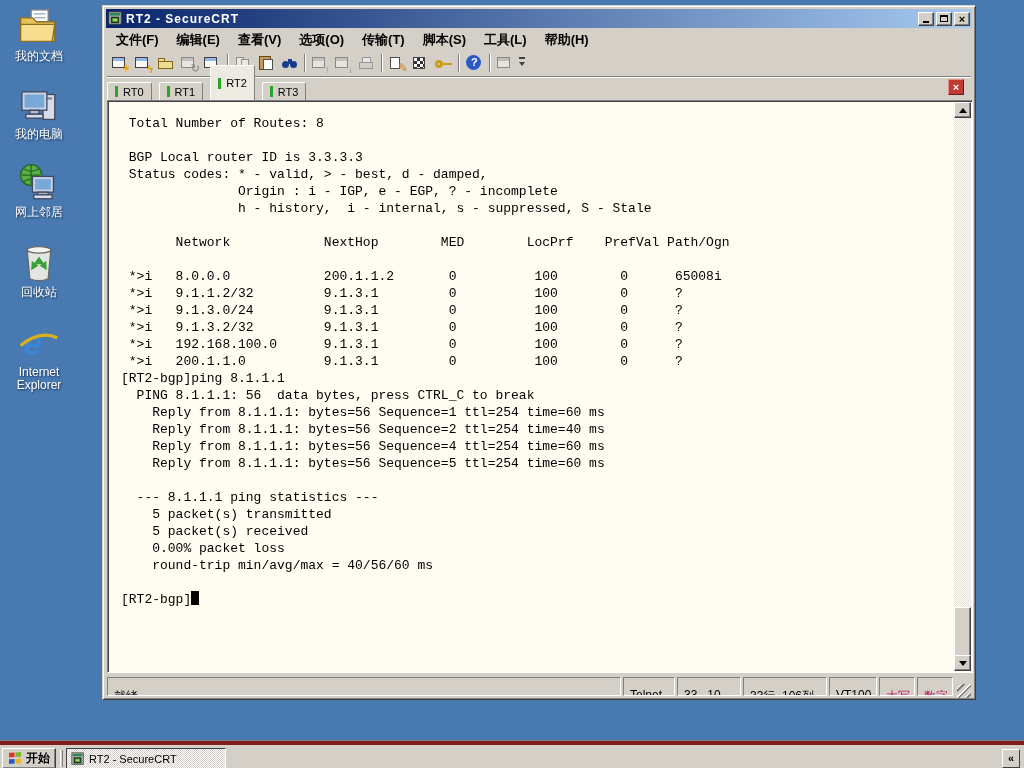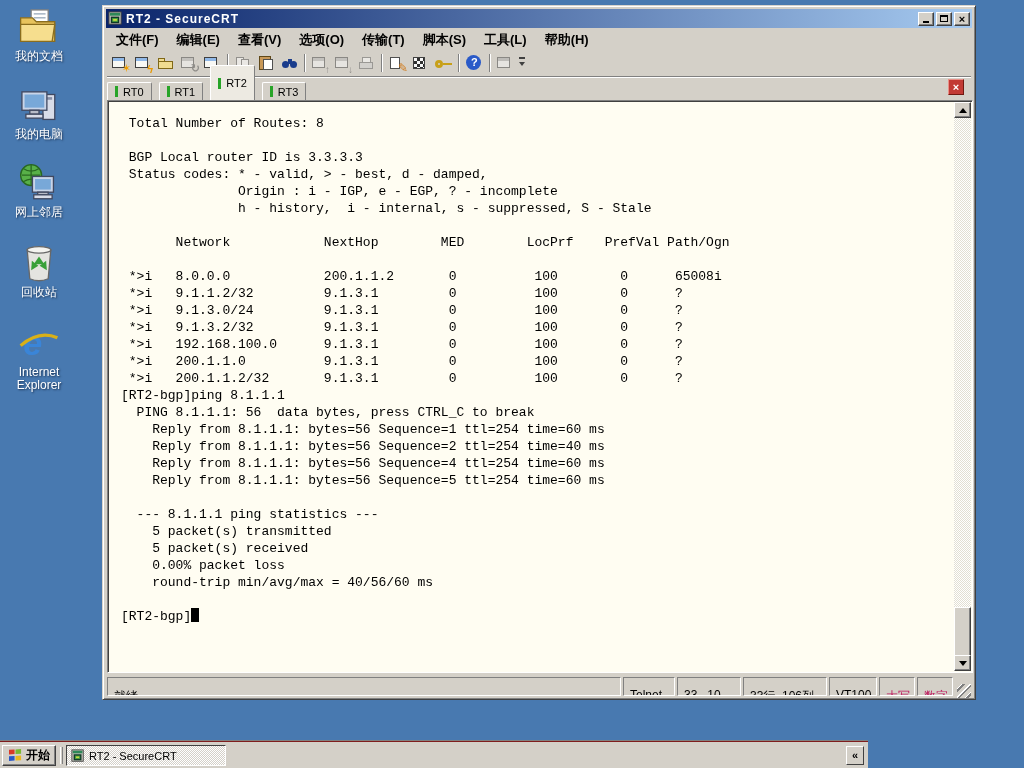--- a/index.html
+++ b/index.html
@@ -119,22 +119,22 @@
   .statusbar { position:absolute; left:4px; right:4px; top:669px; height:23px;
                display:flex; align-items:center; gap:2px; font-size:12px; }
   .sp { border:1px solid; border-color:#808080 #fff #fff #808080; height:19px;
         padding:10px 6px 0; white-space:pre; overflow:hidden; }
   .sp-ready { flex:1; }
   .sp-gray { color:#be185d; }
   .grip { width:14px; height:14px; margin-left:2px; align-self:flex-end;
           background:repeating-linear-gradient(135deg,transparent 0 3px,#fff 3px 4px,#808080 4px 6px); }
 
   
-  .taskbar { position:absolute; left:0; bottom:0; width:868px; height:27px; background:#D4D0C8;
-             border-top:1px solid #7f1d1d; box-shadow:0 -1px 0 #808080; }
+  .taskbar { position:absolute; left:0; bottom:0; width:1024px; height:27px; background:#D4D0C8;
+             border-top:4px solid #7f1d1d; box-shadow:0 -1px 0 #808080; }
   .start-btn { position:absolute; left:2px; top:3px; width:54px; height:21px;
                background:#D4D0C8; border:1px solid; border-color:#fff #404040 #404040 #fff;
                box-shadow:inset -1px -1px 0 #808080;
                display:flex; align-items:center; justify-content:center; gap:3px;
                font-weight:bold; font-size:12px; }
   .start-btn svg { width:15px; height:13px; }
   .tb-handle { position:absolute; left:60px; top:5px; width:3px; height:17px;
                border-left:1px solid #fff; border-right:1px solid #808080; }
   .task-btn { position:absolute; left:66px; top:3px; width:160px; height:21px;
               border:1px solid; border-color:#404040 #fff #fff #404040;
@@ -321,21 +321,20 @@
           <div class="tline">               h - history,  i - internal, s - suppressed, S - Stale</div>
           <div class="tline"> </div>
           <div class="tline">       Network            NextHop        MED        LocPrf    PrefVal Path/Ogn</div>
           <div class="tline"> </div>
           <div class="tline"> *&gt;i   8.0.0.0            200.1.1.2       0          100        0      65008i</div>
           <div class="tline"> *&gt;i   9.1.1.2/32         9.1.3.1         0          100        0      ?</div>
           <div class="tline"> *&gt;i   9.1.3.0/24         9.1.3.1         0          100        0      ?</div>
           <div class="tline"> *&gt;i   9.1.3.2/32         9.1.3.1         0          100        0      ?</div>
           <div class="tline"> *&gt;i   192.168.100.0      9.1.3.1         0          100        0      ?</div>
           <div class="tline"> *&gt;i   200.1.1.0          9.1.3.1         0          100        0      ?</div>
-          <div class="tline"> *&gt;i   200.1.1.2/32       9.1.3.1         0          100        0      ?</div>
           <div class="tline">[RT2-bgp]ping 8.1.1.1</div>
           <div class="tline">  PING 8.1.1.1: 56  data bytes, press CTRL_C to break</div>
           <div class="tline">    Reply from 8.1.1.1: bytes=56 Sequence=1 ttl=254 time=60 ms</div>
           <div class="tline">    Reply from 8.1.1.1: bytes=56 Sequence=2 ttl=254 time=40 ms</div>
           <div class="tline">    Reply from 8.1.1.1: bytes=56 Sequence=4 ttl=254 time=60 ms</div>
           <div class="tline">    Reply from 8.1.1.1: bytes=56 Sequence=5 ttl=254 time=60 ms</div>
           <div class="tline"> </div>
           <div class="tline">  --- 8.1.1.1 ping statistics ---</div>
           <div class="tline">    5 packet(s) transmitted</div>
           <div class="tline">    5 packet(s) received</div>

